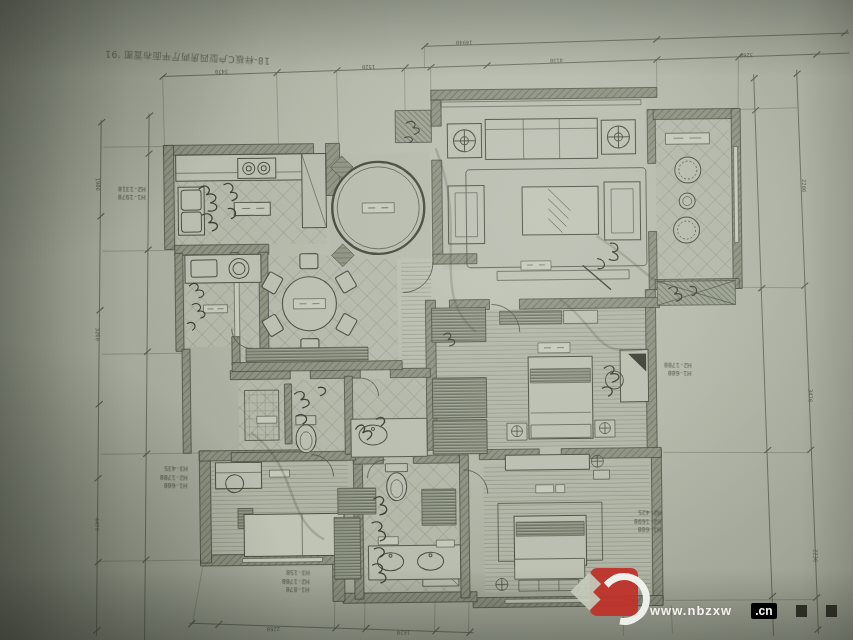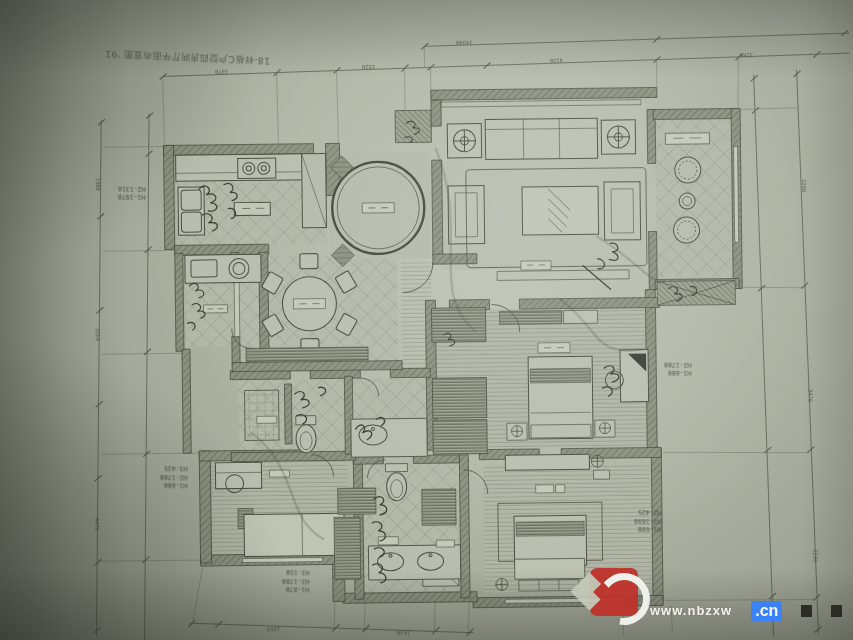--- a/index.html
+++ b/index.html
@@ -39,21 +39,21 @@
   .wm-swoosh{position:absolute;left:8px;top:5px;width:38px;height:38px;border:7px solid #f4f5f0;
     border-radius:50%;border-left-color:transparent;transform:rotate(-35deg);}
   .wm-diamond-red{position:absolute;left:6px;top:17px;width:14px;height:14px;background:#bf332b;
     transform:rotate(45deg);}
   #wm-title{position:absolute;left:80px;top:3px;font-size:34px;font-weight:bold;letter-spacing:2px;
     color:rgba(252,253,250,.95);
     text-shadow:1px 1px 0 rgba(176,62,52,.45),-1px -1px 0 rgba(176,62,52,.35),0 0 2px rgba(150,40,35,.3);}
   #wm-url-row{position:absolute;left:84px;top:43px;height:15px;display:flex;align-items:center;gap:19px;}
   #wm-url{font-size:13px;font-weight:bold;letter-spacing:1px;color:rgba(248,249,245,.95);
     text-shadow:0 0 2px rgba(120,60,50,.35);}
-  #wm-cn{font-size:16px;font-weight:bold;color:#f6f6f2;background:#3b82f6;border-radius:2px;
+  #wm-cn{font-size:12px;font-weight:bold;color:#f6f6f2;background:#000000;border-radius:2px;
     padding:1px 4px;}
   .wm-block{width:11px;height:12px;background:#22241c;opacity:.9;}
 </style>
 </head>
 <body>
 
 <div id="shot">
   <div id="paper"></div>
 
   <div class="photo-layer">

